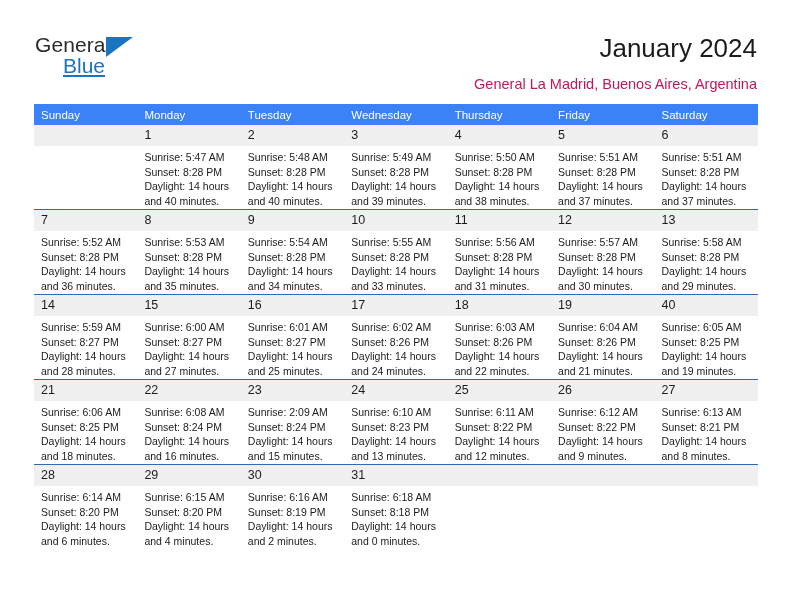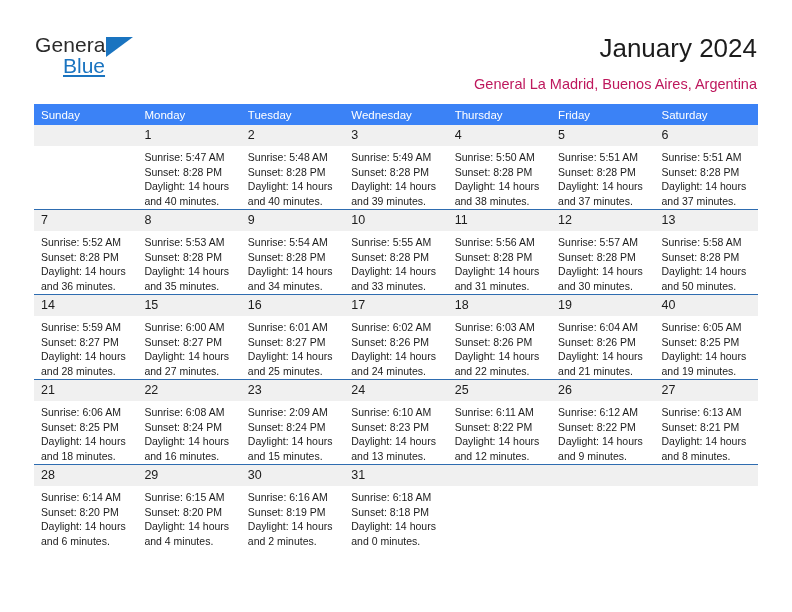--- a/index.html
+++ b/index.html
@@ -280,21 +280,21 @@
               <div>Daylight: 14 hours</div>
               <div>and 30 minutes.</div>
             </div>
           </td>
           <td>
             <div class="daynum">13</div>
             <div class="info">
               <div>Sunrise: 5:58 AM</div>
               <div>Sunset: 8:28 PM</div>
               <div>Daylight: 14 hours</div>
-              <div>and 50 minutes.</div>
+              <div>and 29 minutes.</div>
             </div>
           </td>
         </tr>
         <tr class="week">
           <td>
             <div class="daynum">14</div>
             <div class="info">
               <div>Sunrise: 5:59 AM</div>
               <div>Sunset: 8:27 PM</div>
               <div>Daylight: 14 hours</div>

